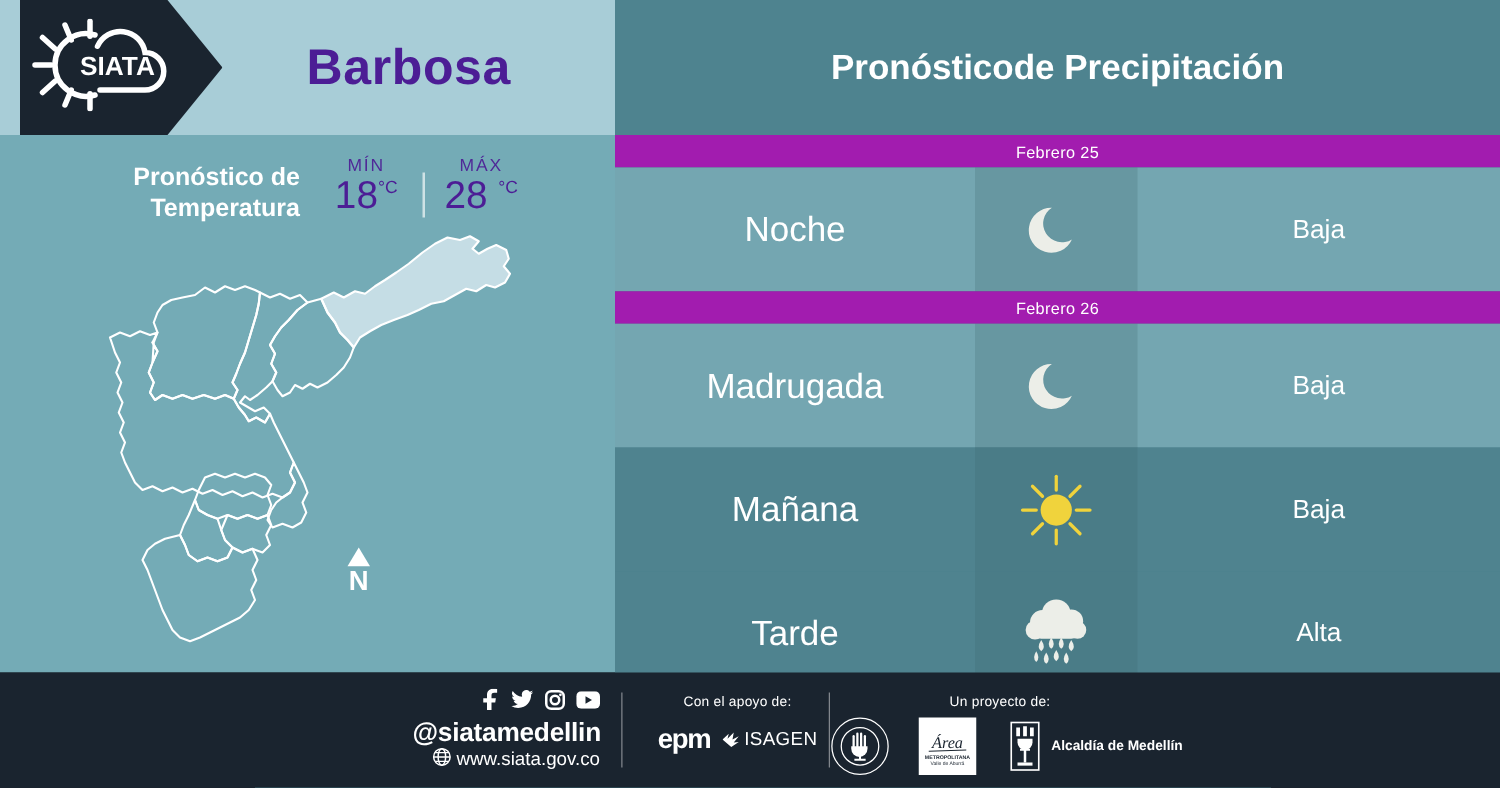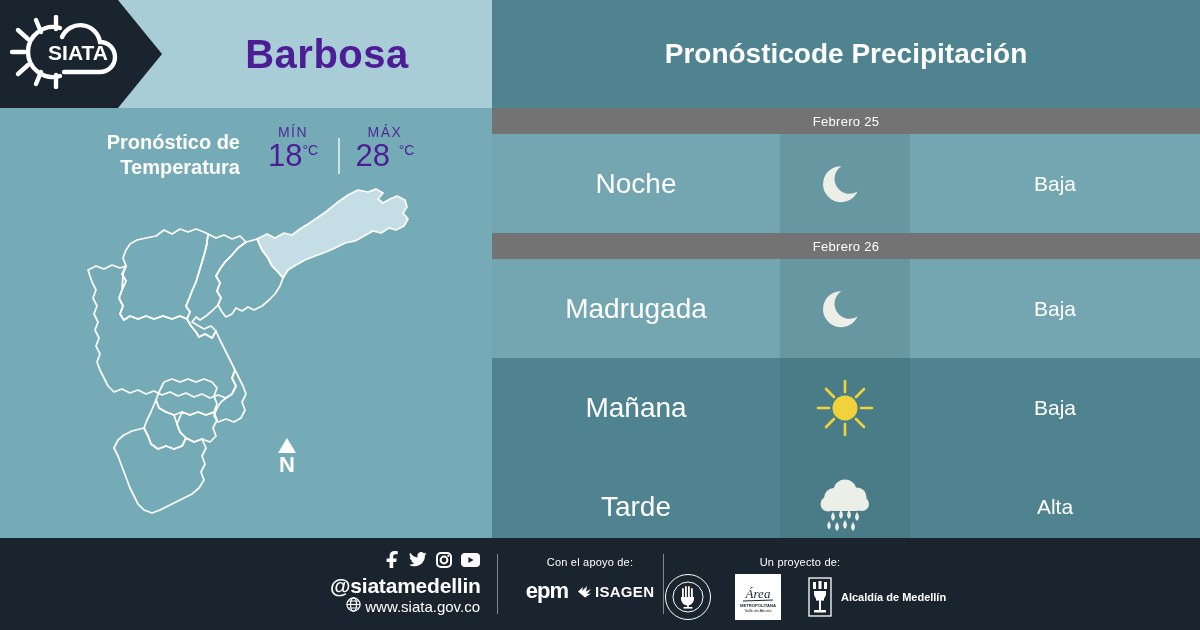--- a/index.html
+++ b/index.html
@@ -10,21 +10,21 @@
   }
   #page { position:relative; width:1200px; height:630px; }
 
   
   #left-col { position:absolute; left:0; top:0; width:492px; height:538px; }
   #header-band {
     position:absolute; left:0; top:0; width:492px; height:108px;
     background:#a8cdd7;
   }
   #logo-chevron {
-    position:absolute; left:0; top:0; width:162px; height:108px;
+    position:absolute; left:16px; top:0; width:162px; height:108px;
     background:#1a242f;
     clip-path: polygon(0 0, 118px 0, 162px 54px, 118px 108px, 0 108px);
     display:flex; align-items:center; justify-content:flex-start;
   }
   #logo-mark { margin-left:8px; }
   #city-title {
     position:absolute; left:162px; top:0; width:330px; height:108px;
     display:flex; align-items:center; justify-content:center;
     color:#4c1d95; font-size:40px; font-weight:bold; letter-spacing:.5px;
   }
@@ -59,21 +59,21 @@
 
   
   #right-col { position:absolute; left:492px; top:0; width:708px; height:538px; background:#4a7f8c; }
   #precip-header {
     height:108px; display:flex; flex-direction:row;
     align-items:center; justify-content:center; color:#fff;
     font-size:28px; font-weight:bold; line-height:1.16;
     background:#4e838f;
   }
   .date-band {
-    height:26px; background:#737373; color:#fff;
+    height:26px; background:#a21caf; color:#fff;
     display:flex; align-items:center; justify-content:center;
     font-size:13px; letter-spacing:.3px;
   }
   .frow { display:flex; height:99px; }
   .frow.light { background:#6fa3ae; }
   .frow.dark  { background:#4f838f; }
   .fcell { display:flex; align-items:center; justify-content:center; color:#fff; }
   .c-period { width:288px; font-size:28px; }
   .c-icon   { width:130px; }
   .c-level  { width:290px; font-size:21px; }
@@ -89,21 +89,21 @@
   }
   #social-block { position:absolute; left:330px; top:13px; text-align:right; width:150px; }
   #social-icons { display:flex; gap:9px; justify-content:flex-end; align-items:center; margin-bottom:2px; }
   #handle { font-size:21px; font-weight:bold; letter-spacing:-.2px; line-height:1.1; }
   #website { font-size:15px; display:flex; align-items:center; justify-content:flex-end; gap:4px; }
   .vdiv { position:absolute; top:16px; width:1px; height:60px; background:rgba(255,255,255,.45); }
   #apoyo-block { position:absolute; left:515px; top:18px; width:150px; text-align:center; }
   .smallcap { font-size:11px; letter-spacing:.2px; margin-bottom:10px; }
   #apoyo-logos { display:flex; align-items:center; justify-content:center; gap:10px; }
   .epm-logo { font-size:22px; font-weight:bold; letter-spacing:-1px; }
-  .isagen-logo { font-size:15px; font-weight:bold; letter-spacing:.3px; display:flex; align-items:center; gap:3px; }
+  .isagen-logo { font-size:15px; font-weight:normal; letter-spacing:.3px; display:flex; align-items:center; gap:3px; }
   #proyecto-block { position:absolute; left:700px; top:18px; width:200px; text-align:center; }
   #proyecto-logos { position:absolute; left:665px; top:36px; display:flex; align-items:center; gap:24px; }
   .unal-seal {
     width:46px; height:46px; border-radius:50%; border:1.5px solid #fff;
     display:flex; align-items:center; justify-content:center;
   }
   .amva-box { width:46px; height:46px; background:#fff; display:flex; align-items:center; justify-content:center; }
   .alcaldia { display:flex; align-items:center; gap:6px; }
   .alcaldia-label { font-size:11px; font-weight:bold; }
 </style>

